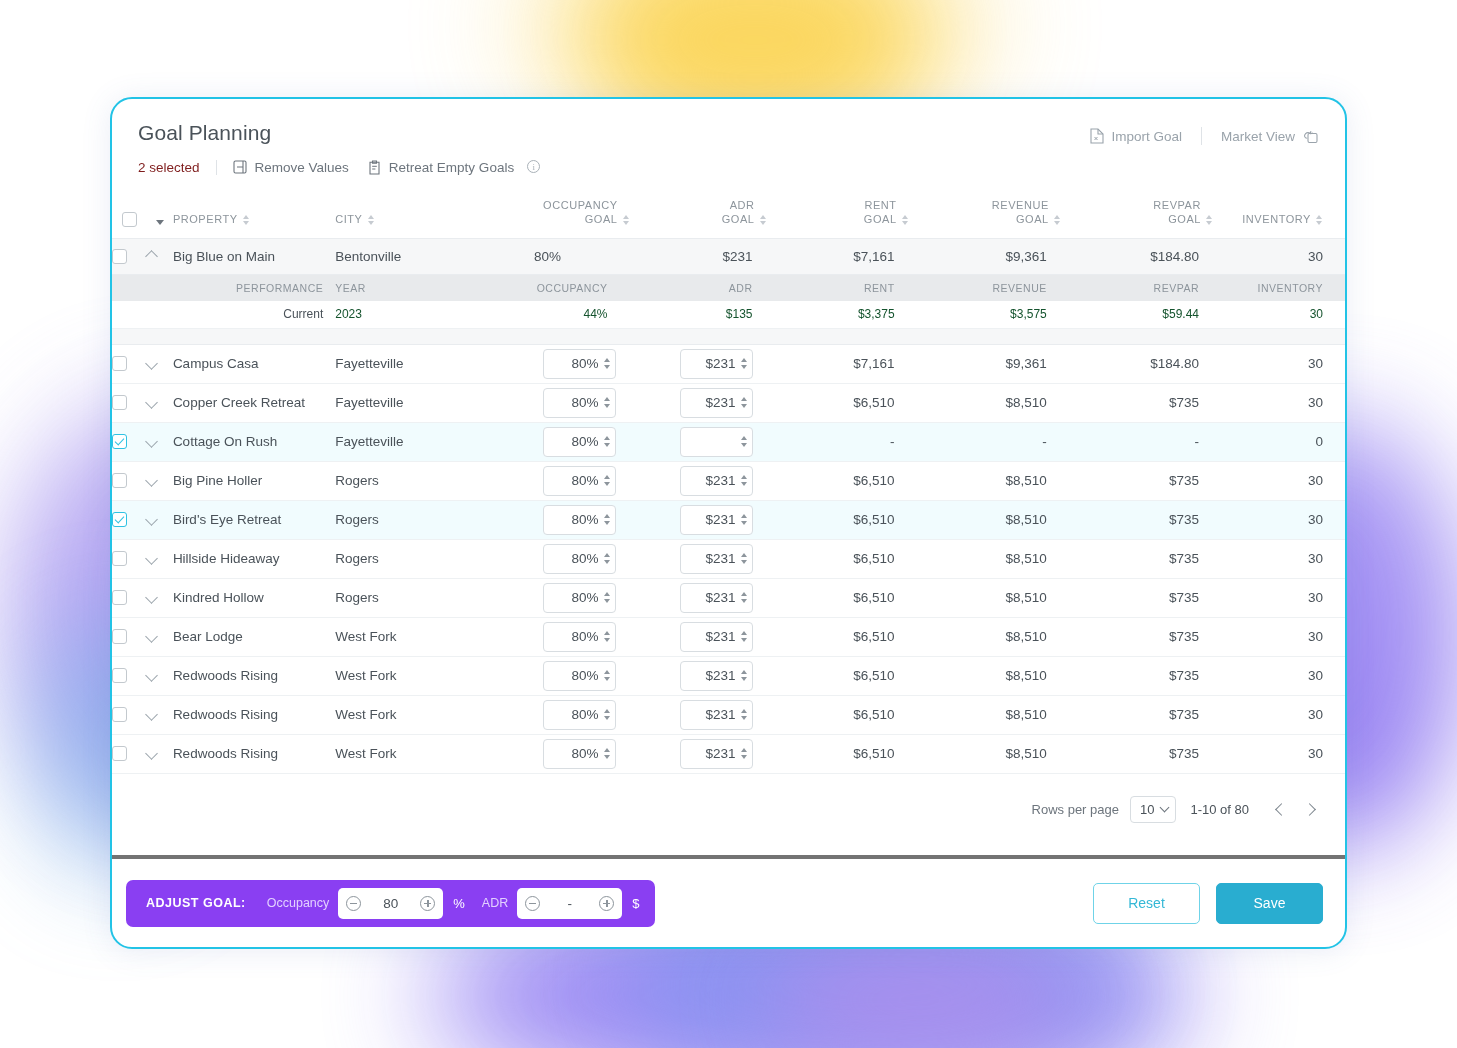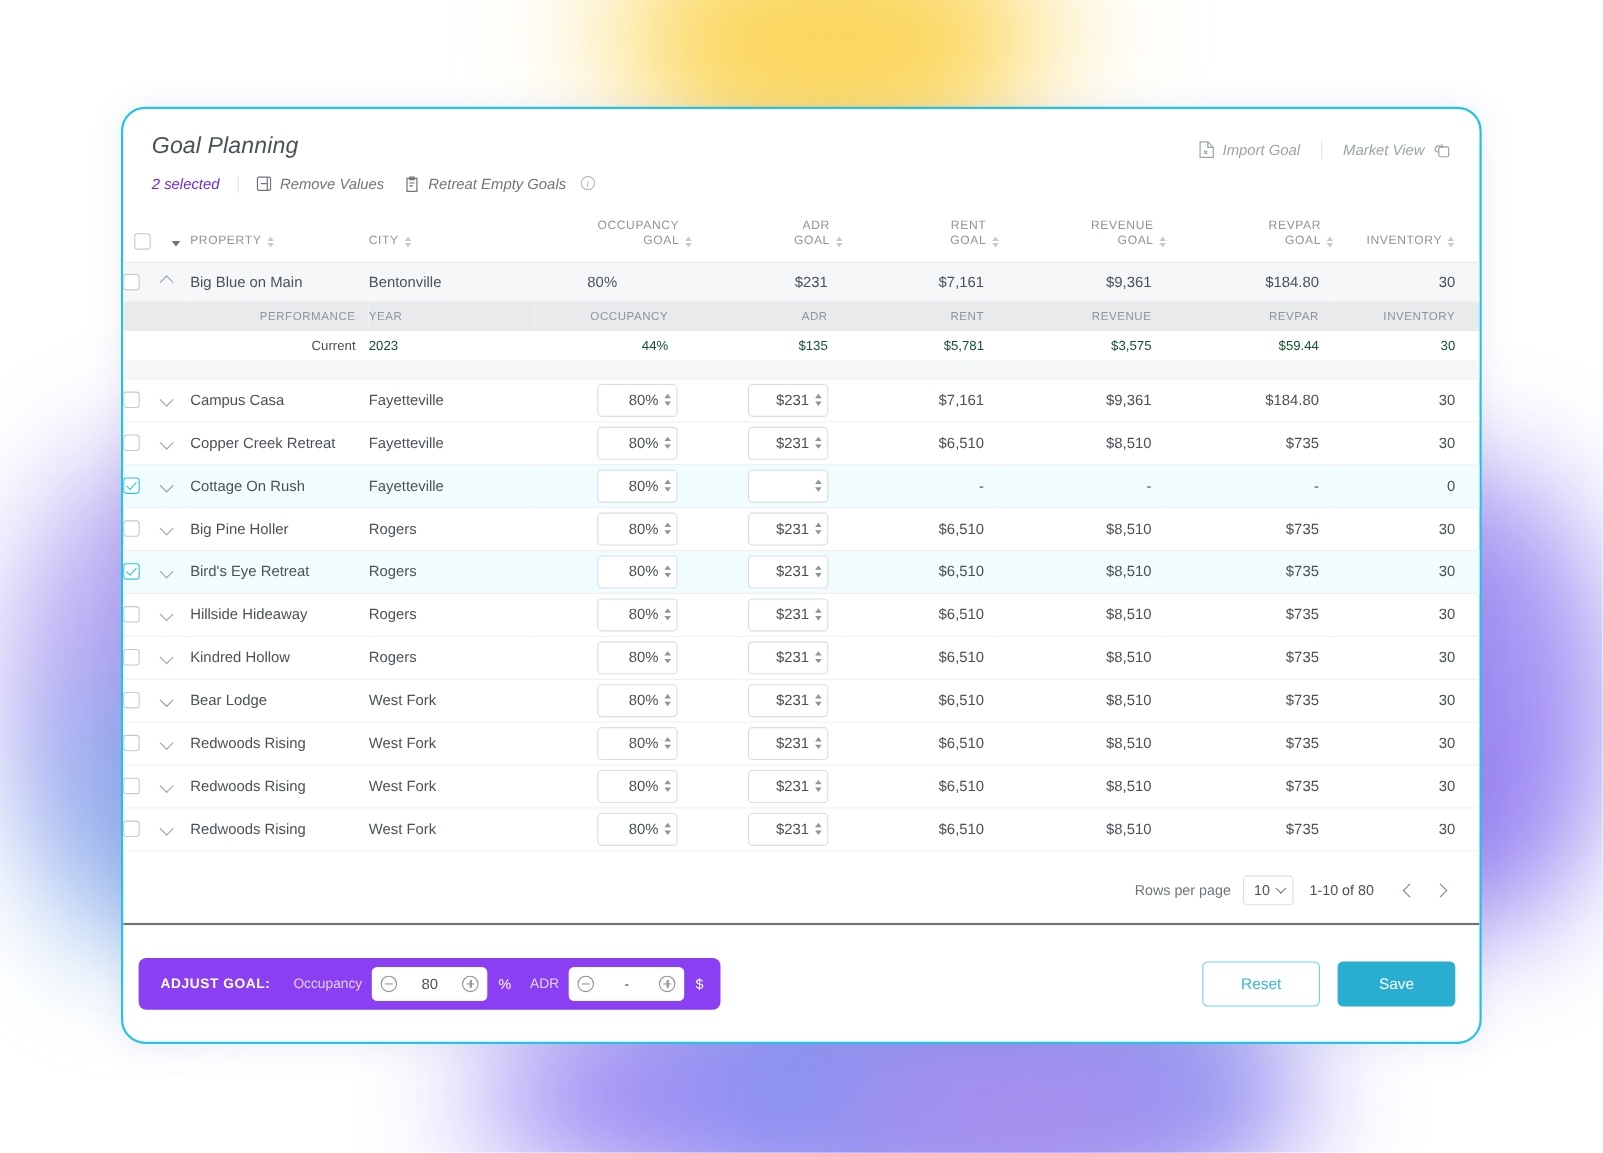--- a/index.html
+++ b/index.html
@@ -60,38 +60,38 @@
     left: 110px; top: 97px;
     width: 1237px; height: 852px;
     background: #ffffff;
     border: 2px solid #22c3e6;
     border-radius: 22px;
     box-shadow: 0 2px 30px rgba(80,110,180,.12);
     overflow: hidden;
   }
 
   
-  .card-head { padding: 22px 26px 0 26px; font-style: italic; }
+  .card-head { padding: 22px 26px 0 26px; }
   .head-row { display: flex; align-items: flex-start; justify-content: space-between; }
   .page-title {
     font-size: 21px; color: #4a5259; font-weight: 400; letter-spacing: .1px;
   }
   .head-right { display: flex; align-items: center; gap: 0; padding-top: 6px; }
   .head-link {
     display: flex; align-items: center; gap: 7px;
     font-size: 13.5px; color: #9aa3ab; cursor: pointer;
   }
   .head-sep { width: 1px; height: 18px; background: #dfe3e7; margin: 0 19px; }
 
   .toolbar {
     display: flex; align-items: center; gap: 0;
     margin-top: 15px;
     font-size: 13.5px; color: #6d757d;
   }
-  .toolbar .sel { color: #6d28d9; }
+  .toolbar .sel { color: #7f1d1d; }
   .tb-sep { width: 1px; height: 15px; background: #dfe3e7; margin: 0 16px; }
   .tb-btn { display: flex; align-items: flex-start; gap: 8px; cursor: pointer; color: #6d757d; }
   .tb-btn + .tb-btn { margin-left: 19px; }
   .info-i {
     display: inline-flex; align-items: center; justify-content: center;
     width: 13px; height: 13px; border: 1px solid #a9b1b8; border-radius: 50%;
     font-size: 9px; color: #a9b1b8; margin-left: 5px; font-family: "Liberation Serif", serif;
   }
 
   
@@ -199,22 +199,22 @@
     transform: rotate(45deg); margin-top: -3px;
   }
   .range { margin: 0 18px 0 14px; color: #4a5259; }
   .arrowbtn { width: 28px; text-align: center; cursor: pointer; }
   .chev { display: inline-block; width: 9px; height: 9px; border-top: 1.4px solid #7b848c; border-right: 1.4px solid #7b848c; }
   .chev.l { transform: rotate(-135deg); }
   .chev.r { transform: rotate(45deg); }
 
   
   .footer {
-    position: absolute; left: 0; right: 0; bottom: 0; height: 108px;
-    border-top: 2px solid #737373;
+    position: absolute; left: 0; right: 0; bottom: 0; height: 92px;
+    border-top: 4px solid #737373;
     display: flex; align-items: center; justify-content: space-between;
     padding: 0 22px 0 14px;
   }
   .adjust {
     display: flex; align-items: center; gap: 0;
     background: #8a3ff2; border-radius: 7px; height: 47px; padding: 0 16px 0 20px;
   }
   .adjust-ttl { font-size: 12.5px; font-weight: 700; color: #fff; letter-spacing: .5px; }
   .adj-lbl { font-size: 12.5px; color: #e2d0ff; margin: 0 9px 0 21px; }
   .adj-lbl.tight { margin-left: 17px; }
@@ -442,21 +442,21 @@
             <td style="text-align:right;padding-right:22px">INVENTORY</td>
           </tr>
 
           <tr class="sub-row cur">
             <td></td>
             <td></td>
             <td style="text-align:right;padding-right:12px;color:#4a5259">Current</td>
             <td style="text-align:left">2023</td>
             <td style="text-align:right;padding-right:22px">44%</td>
             <td style="text-align:right;padding-right:14px">$135</td>
-            <td style="text-align:right;padding-right:14px">$5,781</td>
+            <td style="text-align:right;padding-right:14px">$3,375</td>
             <td style="text-align:right;padding-right:14px">$3,575</td>
             <td style="text-align:right;padding-right:14px">$59.44</td>
             <td style="text-align:right;padding-right:22px">30</td>
           </tr>
 
 
           <tr class="sub-spacer">
             <td colspan="10"></td>
           </tr>
 

